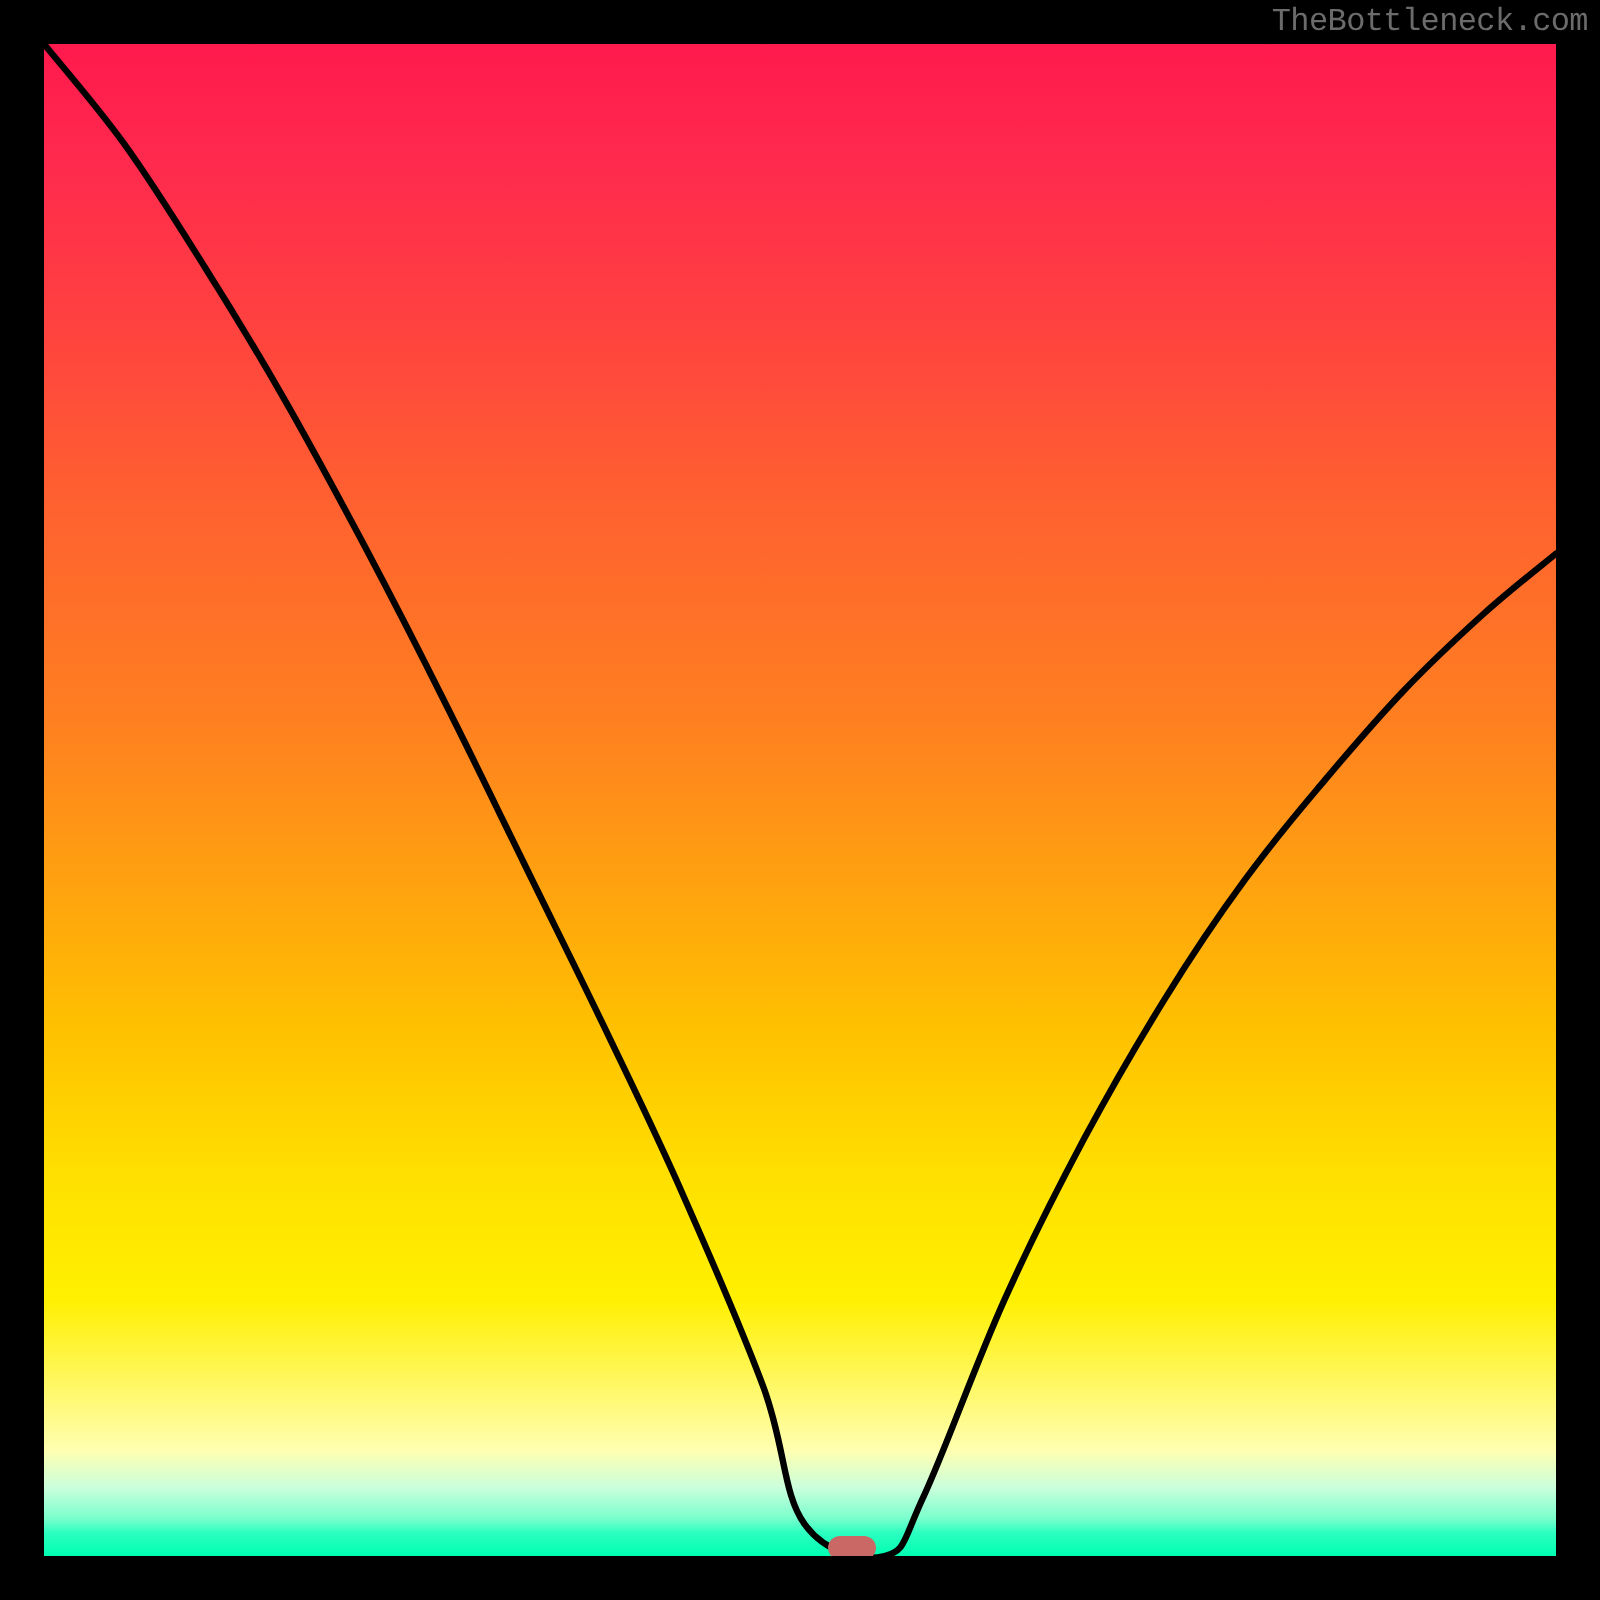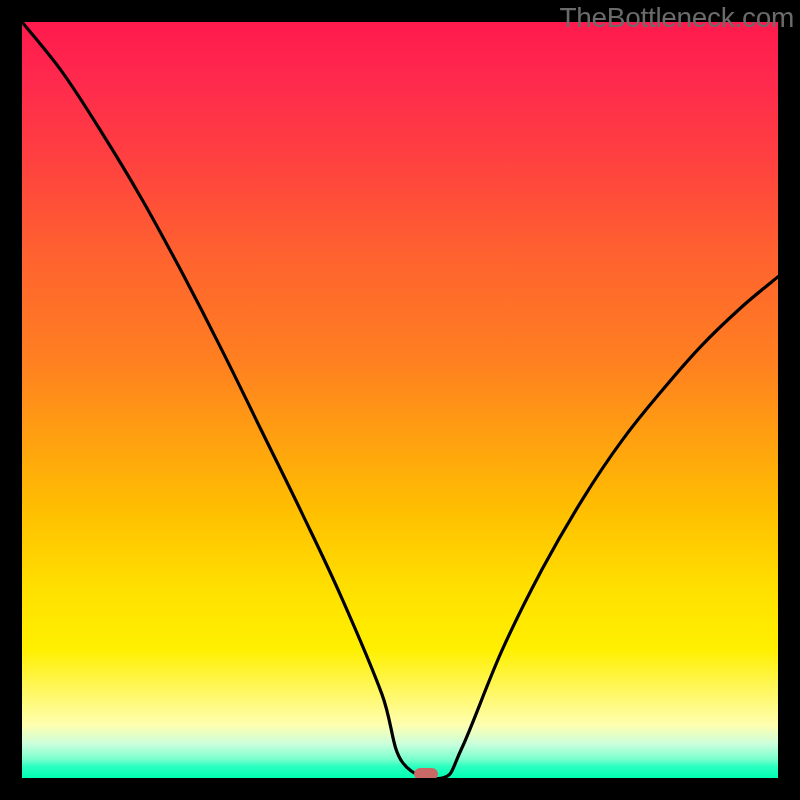--- a/index.html
+++ b/index.html
@@ -42,23 +42,24 @@
       #2affc0 98.5%,
       #00ffb2 100%
     );
     overflow: hidden;
   }
   .watermark {
     position: absolute;
     right: 6px;
     top: 2px;
     color: #6b6b6b;
-    font-size: 28px;
+    font-size: 16px;
     font-weight: 500;
     letter-spacing: -0.3px;
+    font-family: Liberation Mono, monospace;
   }
   svg.curve {
     position: absolute;
     left: 0;
     top: 0;
   }
   .marker {
     position: absolute;
     width: 24px;
     height: 12px;

